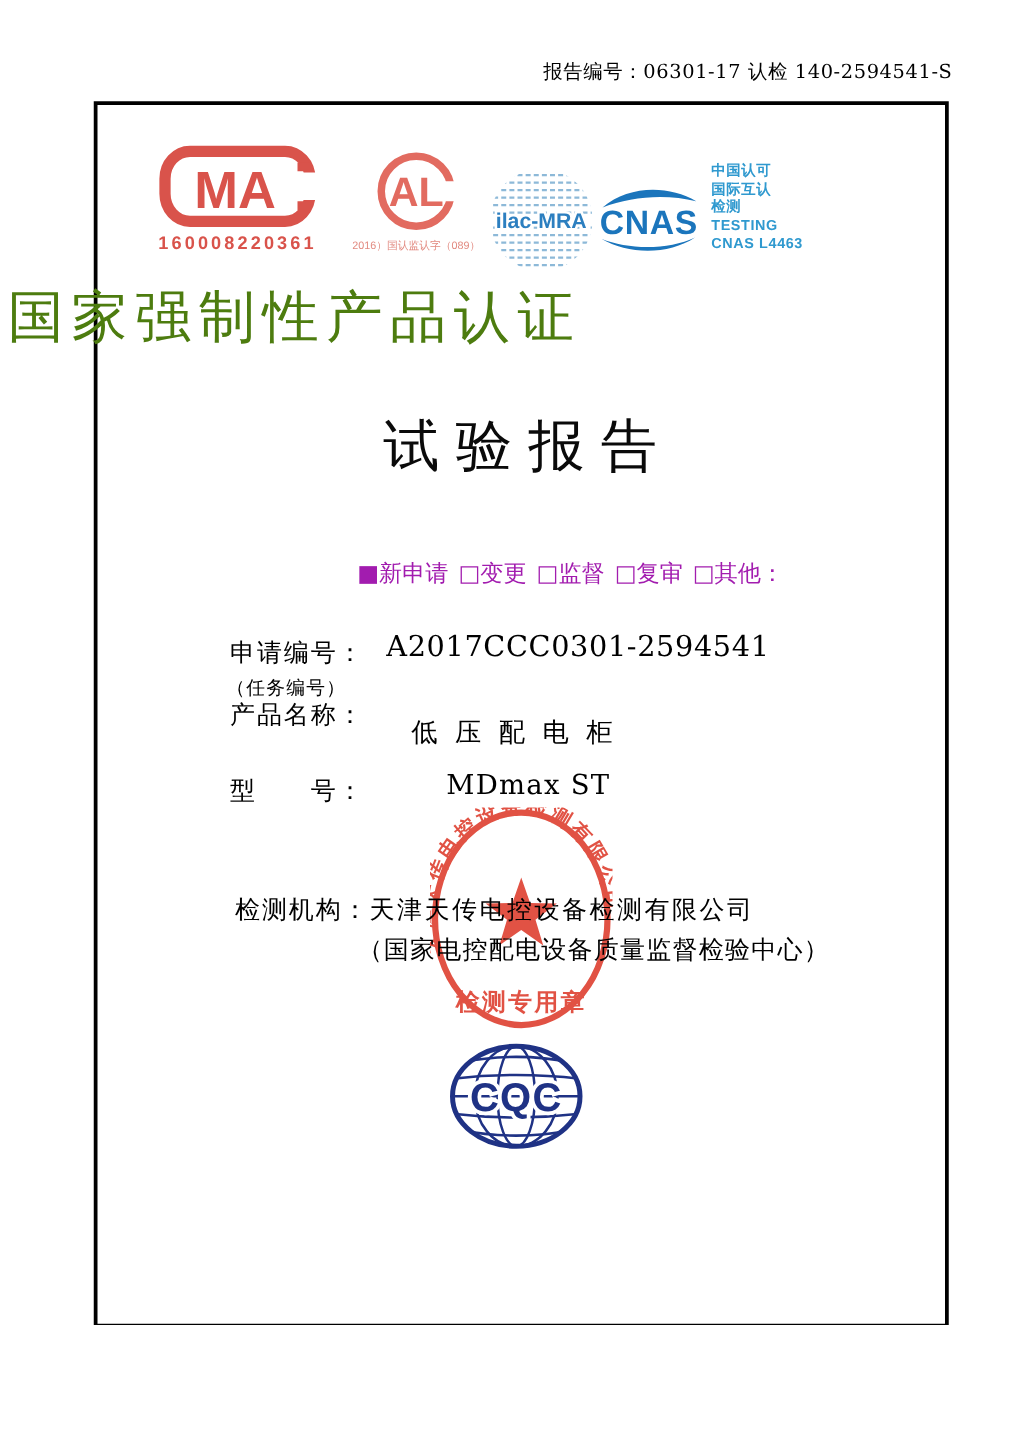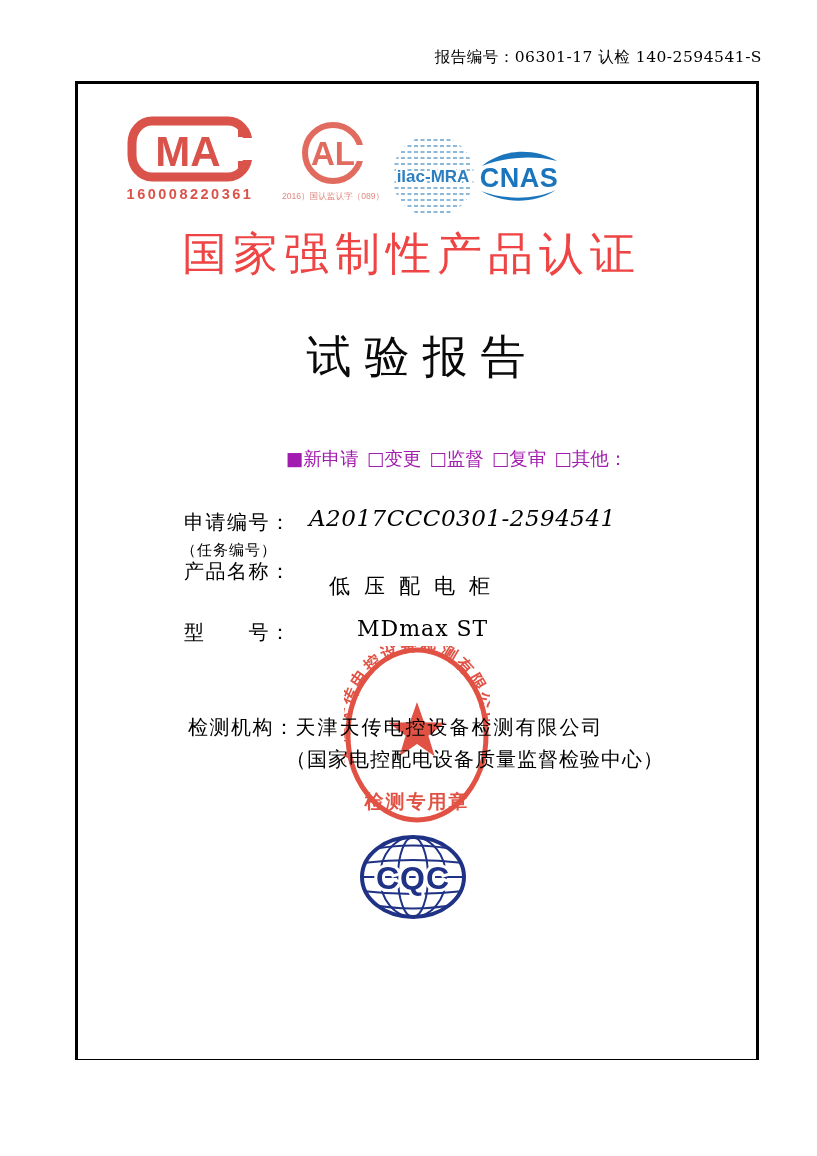--- a/index.html
+++ b/index.html
@@ -21,38 +21,38 @@
   .logo-cal  { left:282px; top:120px; }
   .logo-ilac { left:384px; top:133px; }
   .logo-cnas { left:475px; top:146px; }
   .cnas-text {
     position:absolute; left:569px; top:130px;
     font-family:"Liberation Sans","DejaVu Sans",sans-serif;
     font-size:11.5px; line-height:14.5px; font-weight:bold;
     color:#2f99cf; letter-spacing:0.5px;
   }
   .title-main {
-    position:absolute; left:0; top:224px; width:817px; text-align:center;
+    position:absolute; left:0; top:224px; width:817px; text-align:left;
     font-size:45px; letter-spacing:6px; padding-left:6px; box-sizing:border-box;
-    font-weight:500; color:#ef4444; white-space:nowrap;
+    font-weight:500; color:#4d7c0f; white-space:nowrap;
   }
   .title-sub {
     position:absolute; left:0; top:327px; width:817px; text-align:center;
     font-size:45px; letter-spacing:13px; padding-left:28px; box-sizing:border-box;
     font-weight:500; color:#0a0a0a; white-space:nowrap;
   }
   .checkbox-row {
     position:absolute; left:0; top:446px; width:817px;
     display:flex; justify-content:center; gap:8px;
     font-size:18.5px; color:#a21caf; white-space:nowrap;padding-left:48px;
   }
   .field-label { position:absolute; font-size:20px; letter-spacing:1.5px; }
   .field-value { position:absolute; }
   .lbl-app   { left:184px; top:509px; }
-  .val-app   { left:309px; top:505px; font-size:23px; letter-spacing:0.5px;font-style:italic; }
+  .val-app   { left:309px; top:505px; font-size:23px; letter-spacing:0.5px; }
   .note-app  { position:absolute; left:181px; top:541px; font-size:15px; letter-spacing:1px; }
   .lbl-prod  { left:184px; top:558px; }
   .val-prod  { left:329px; top:572px; font-size:21px; letter-spacing:14px; white-space:nowrap; }
   .lbl-model { left:184px; top:619px; }
   .val-model { left:357px; top:616px; font-size:22px; letter-spacing:1px; }
   .agency-line1 {
     position:absolute; left:188px; top:714px; font-size:20px; white-space:nowrap;
   }
   .agency-line1 .agency-label { letter-spacing:1.5px; }
   .agency-line1 .agency-name  { letter-spacing:2px; }
@@ -113,20 +113,27 @@
     </g>
     <text x="49" y="49" text-anchor="middle" font-family="Liberation Sans, DejaVu Sans, sans-serif" font-size="17" font-weight="bold" fill="#2c7fc0" style="paint-order:stroke; stroke:#ffffff; stroke-width:4;">ilac-MRA</text>
   </svg>
 
   <svg class="logo logo-cnas" width="88" height="60" viewBox="0 0 88 60">
     <path d="M7,20 C28,2 60,2 82,15 C58,9 30,11 7,20 Z" fill="#1b75bc"></path>
     <text x="44" y="41" text-anchor="middle" font-family="Liberation Sans, DejaVu Sans, sans-serif" font-size="27" font-weight="bold" fill="#1b75bc" letter-spacing="0.5">CNAS</text>
     <path d="M6,45 C28,58 60,58 81,44 C60,54 28,54 6,45 Z" fill="#1b75bc"></path>
   </svg>
 
+  <div class="cnas-text">
+    <div>中国认可</div>
+    <div>国际互认</div>
+    <div>检测</div>
+    <div>TESTING</div>
+    <div>CNAS L4463</div>
+  </div>
 
   <div class="title-main">国家强制性产品认证</div>
   <div class="title-sub">试验报告</div>
 
   <div class="checkbox-row">
     <span>■新申请</span>
     <span>□变更</span>
     <span>□监督</span>
     <span>□复审</span>
     <span>□其他：</span>

